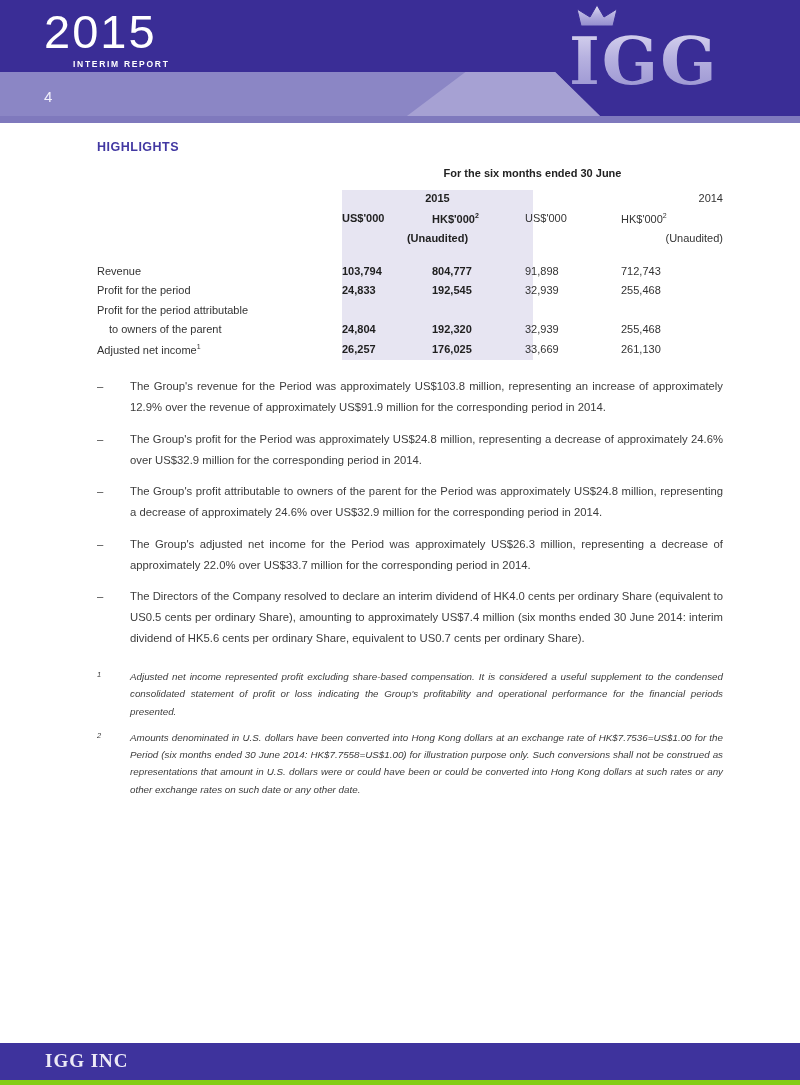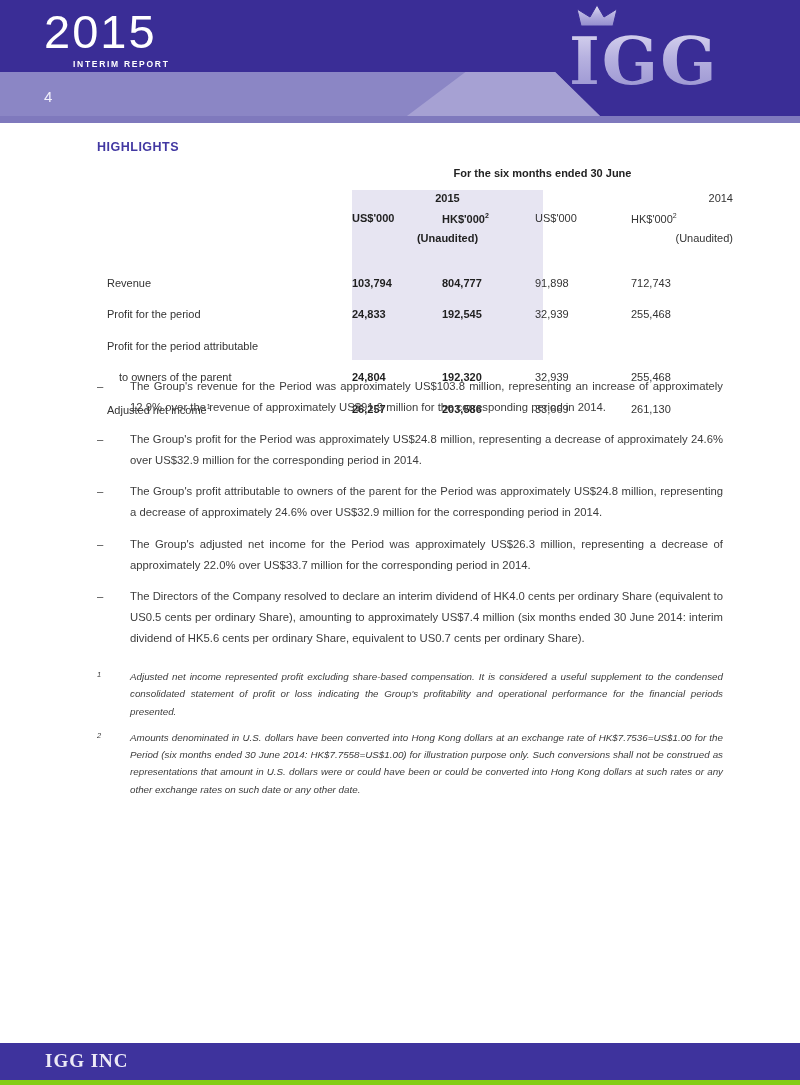--- a/index.html
+++ b/index.html
@@ -22,26 +22,26 @@
   .ir { font-size:8.5px; font-weight:bold; letter-spacing:1.7px; color:#fff; margin-top:4px; margin-left:29px;text-align:right; }
   .pagenum { position:absolute; left:44px; top:88px; font-size:15px; color:#f2f0fb; }
   .igg-logo { position:absolute; right:24px; top:4px; width:212px; text-align:center; }
   .igg-tagline { font-size:15px; letter-spacing:5px; word-spacing:9px; color:#e8e6f5; margin-top:1px; }
 
   
   .hl-title { position:absolute; left:97px; top:140px; font-size:12.5px; font-weight:bold;
               letter-spacing:.5px; color:#4238a2; }
 
   
-  .tbl { position:absolute; left:107px; top:167px; width:626px; font-size:11px; color:#333; }
+  .tbl { position:absolute; left:97px; top:167px; width:626px; font-size:11px; color:#333; }
   .tbl .shade { position:absolute; left:245px; top:23px; width:191px; height:170px; background:#e7e5f2; }
   .t-caption { position:relative; height:23px; }
   .t-caption span { position:absolute; left:245px; width:381px; text-align:center; font-weight:bold; font-size:11px; color:#222; }
   .trow { position:relative; height:20px; }
-  .trow-data { height:19.4px;margin-top:12px; }
+  .trow-data { height:19.4px; }
   .tlabel { position:absolute; left:0; top:2px; }
   .tlabel.ind { left:12px; }
   .tc { position:absolute; top:2px; }
   .c1 { right:291px; width:90px; }
   .c2 { right:198px; width:93px; }
   .c3 { right:102px; width:96px; }
   .c4 { right:10px;  width:92px; }
   .yr15 { position:absolute; left:245px; width:191px; text-align:center; top:2px; }
   .yr14 { position:absolute; left:428px; width:198px; text-align:right; top:2px; }
   .b { font-weight:bold; color:#1f1f1f; }
@@ -150,21 +150,21 @@
       <span class="tlabel ind">to owners of the parent</span>
       <span class="tc c1 b">24,804</span>
       <span class="tc c2 b">192,320</span>
       <span class="tc c3">32,939</span>
       <span class="tc c4">255,468</span>
     </div>
 
     <div class="trow trow-data">
       <span class="tlabel"><span>Adjusted net income</span><sup>1</sup></span>
       <span class="tc c1 b">26,257</span>
-      <span class="tc c2 b">203,586</span>
+      <span class="tc c2 b">176,025</span>
       <span class="tc c3">33,669</span>
       <span class="tc c4">261,130</span>
     </div>
   </div>
 
   <div class="bullets">
     <div class="bullet">
       <span class="dash">–</span>
       <span class="btext">The Group's revenue for the Period was approximately US$103.8 million, representing an increase of approximately 12.9% over the revenue of approximately US$91.9 million for the corresponding period in 2014.</span>
     </div>

